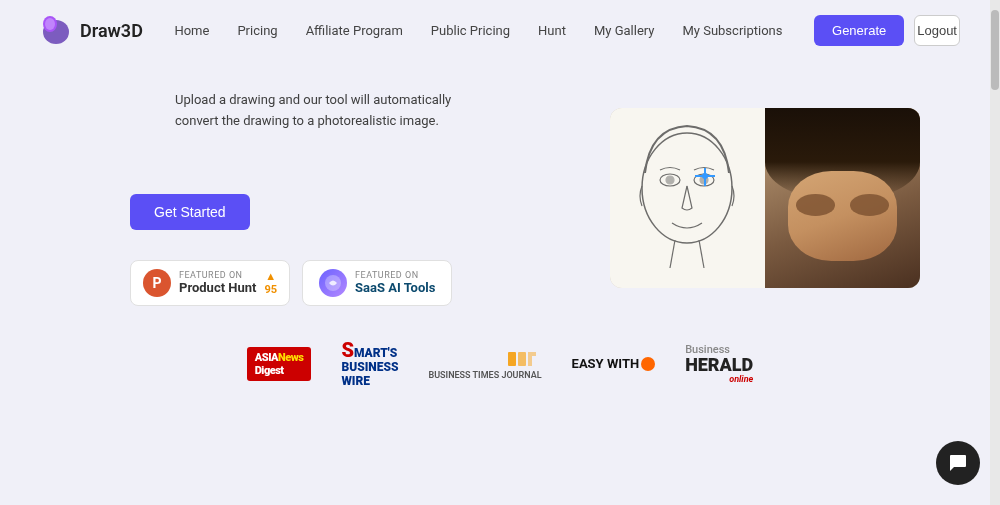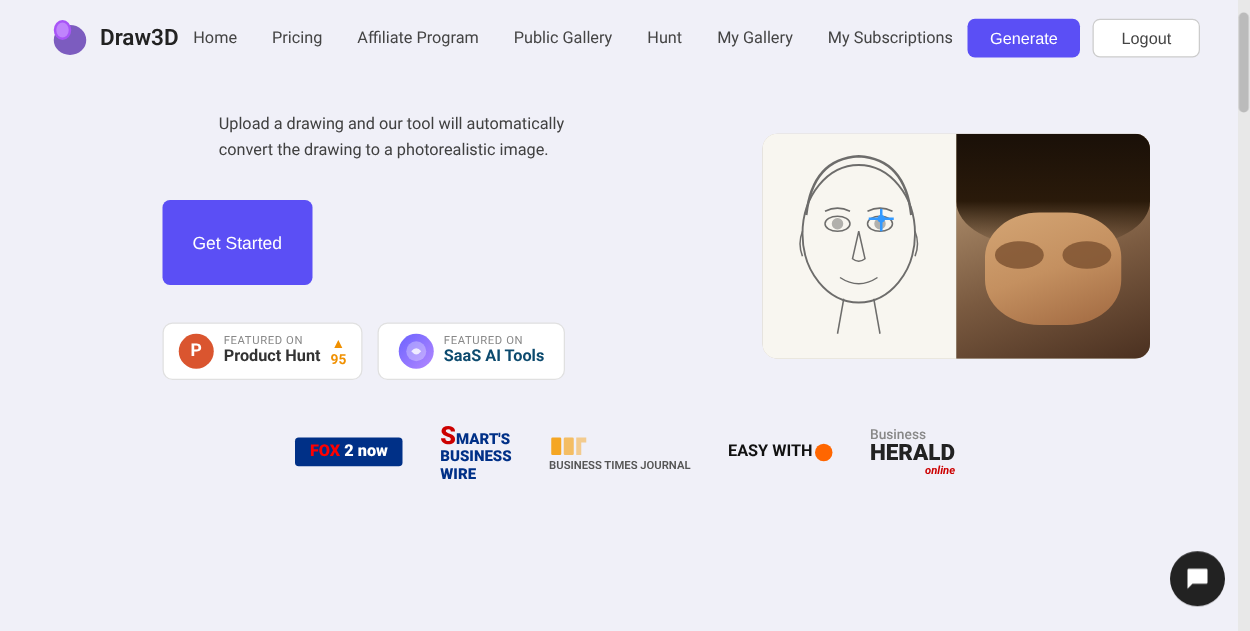--- a/index.html
+++ b/index.html
@@ -55,21 +55,21 @@
       border: none;
       padding: 7px 18px;
       border-radius: 6px;
       font-size: 13px;
       cursor: pointer;
     }
     .btn-logout {
       background: #fff;
       color: #444;
       border: 1px solid #ccc;
-      padding: 7px 22px;
+      padding: 7px 2px;
       border-radius: 6px;
       font-size: 13px;
       cursor: pointer;
     }
 
     
     .hero {
       display: flex;
       align-items: center;
       justify-content: space-between;
@@ -95,25 +95,26 @@
     }
     .hero-buttons {
       display: flex;
       gap: 14px;
       margin-bottom: 30px;
     }
     .btn-get-started {
       background: #5b4ff5;
       color: #fff;
       border: none;
-      padding: 26px 24px;
+      padding: 10px 24px;
       border-radius: 6px;
       font-size: 14px;
       cursor: pointer;
       font-weight: 500;
+      margin-top: 34px;
     }
     .btn-watch {
       background: #fff;
       color: #333;
       border: 1.5px solid #ccc;
       padding: 10px 24px;
       border-radius: 6px;
       font-size: 14px;
       cursor: pointer;
       font-weight: 500;
@@ -309,21 +310,21 @@
       white-space: nowrap;
     }
     .logo-sbw .smart-s {
       color: #cc0000;
       font-size: 20px;
     }
     
     .logo-btj {
       display: flex;
       flex-direction: column;
-      align-items: flex-start;
+      align-items: flex-end;
     }
     .logo-btj-icon {
       width: 36px;
       height: 22px;
       position: relative;
     }
     .logo-btj-text {
       font-size: 9px;
       color: #555;
       white-space: nowrap;
@@ -422,21 +423,21 @@
       <ellipse cx="16" cy="18" rx="13" ry="12" fill="#7c5cbf"></ellipse>
       <ellipse cx="10" cy="10" rx="7" ry="8" fill="#a855f7"></ellipse>
       <ellipse cx="10" cy="10" rx="5" ry="6" fill="#c084fc"></ellipse>
     </svg>
     <span class="logo-text">Draw3D</span>
   </div>
   <nav class="nav">
     <a>Home</a>
     <a>Pricing</a>
     <a>Affiliate Program</a>
-    <a>Public Gallery</a>
+    <a>Public Pricing</a>
     <a>Hunt</a>
     <a>My Gallery</a>
     <a>My Subscriptions</a>
   </nav>
   <div class="nav-buttons">
     <button class="btn-generate">Generate</button>
     <button class="btn-logout">Logout</button>
   </div>
 </header>
 
@@ -525,26 +526,26 @@
           <div style="position:absolute;top:48%;left:20%;width:25%;height:12%;background:#7a5030;border-radius:50%;opacity:0.8;"></div>
           <div style="position:absolute;top:48%;left:55%;width:25%;height:12%;background:#7a5030;border-radius:50%;opacity:0.8;"></div>
         </div>
       </div>
     </div>
   </div>
 </section>
 
 <div class="media-logos">
 
-
   <div class="media-logo">
-    <div class="logo-fox">
-      <span class="fox-red">FOX</span> 2 now
-    </div>
-  </div>
+    <div class="logo-asia">
+      ASIA<span>News</span><br>Digest
+    </div>
+  </div>
+
 
   <div class="media-logo">
     <div class="logo-sbw">
       <span class="smart-s">S</span>MART'S<br>BUSINESS<br>WIRE
     </div>
   </div>
 
   <div class="media-logo">
     <div class="logo-btj">
       <svg class="logo-btj-icon" viewBox="0 0 36 22">

